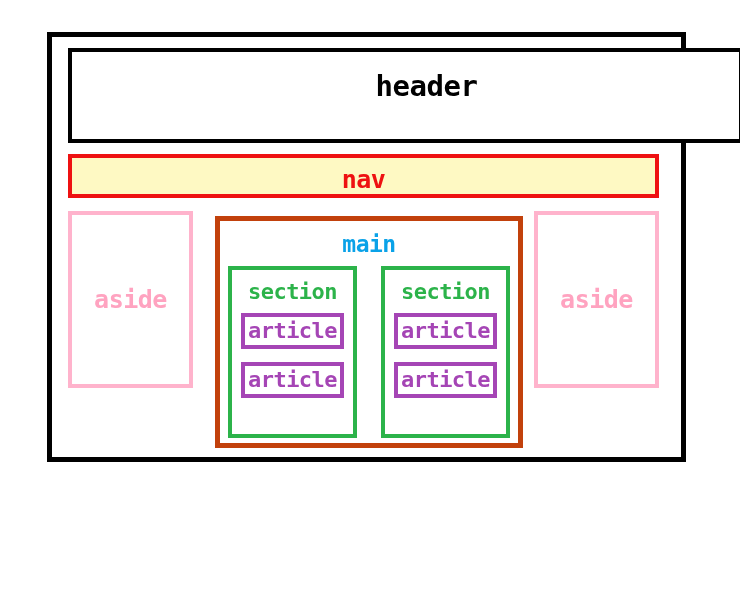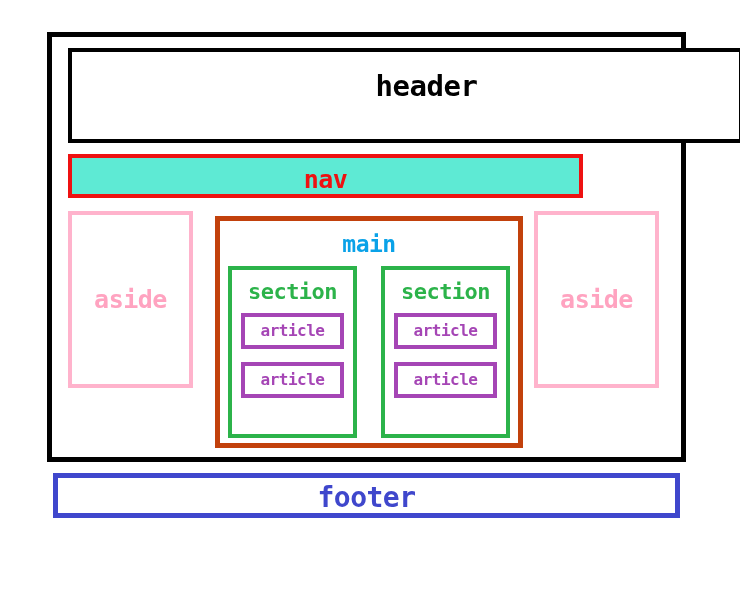--- a/index.html
+++ b/index.html
@@ -61,25 +61,25 @@
     color: #000000;
     font-size: 29px;
     margin-top: 20px;
   }
 
   
   #nav-box {
     position: absolute;
     left: 68px;
     top: 154px;
-    width: 515px;
+    width: 591px;
     height: 44px;
     border: 4px solid #ee1111;
     box-sizing: border-box;
-    background: #5eead4;
+    background: #fef9c3;
     display: flex;
     align-items: flex-start;
     justify-content: center;
   }
   #nav-box .lbl {
     color: #ee1111;
     font-size: 25px;
     margin-top: 9px;
   }
 
@@ -152,21 +152,21 @@
     box-sizing: border-box;
     background: #ffffff;
     height: 36px;
     display: flex;
     align-items: center;
     justify-content: center;
     margin-bottom: 13px;
   }
   .article-box .lbl {
     color: #a545b5;
-    font-size: 16px;
+    font-size: 22px;
   }
 
   
   #footer-box {
     position: absolute;
     left: 53px;
     top: 473px;
     width: 627px;
     height: 45px;
     border: 5px solid #3f47cc;
@@ -226,17 +226,14 @@
           <span class="lbl">article</span>
         </div>
         <div class="article-box">
           <span class="lbl">article</span>
         </div>
       </div>
 
     </div>
   </div>
 
-  <div id="footer-box">
-    <span class="lbl">footer</span>
-  </div>
 
 </div>
 
 </body></html>

